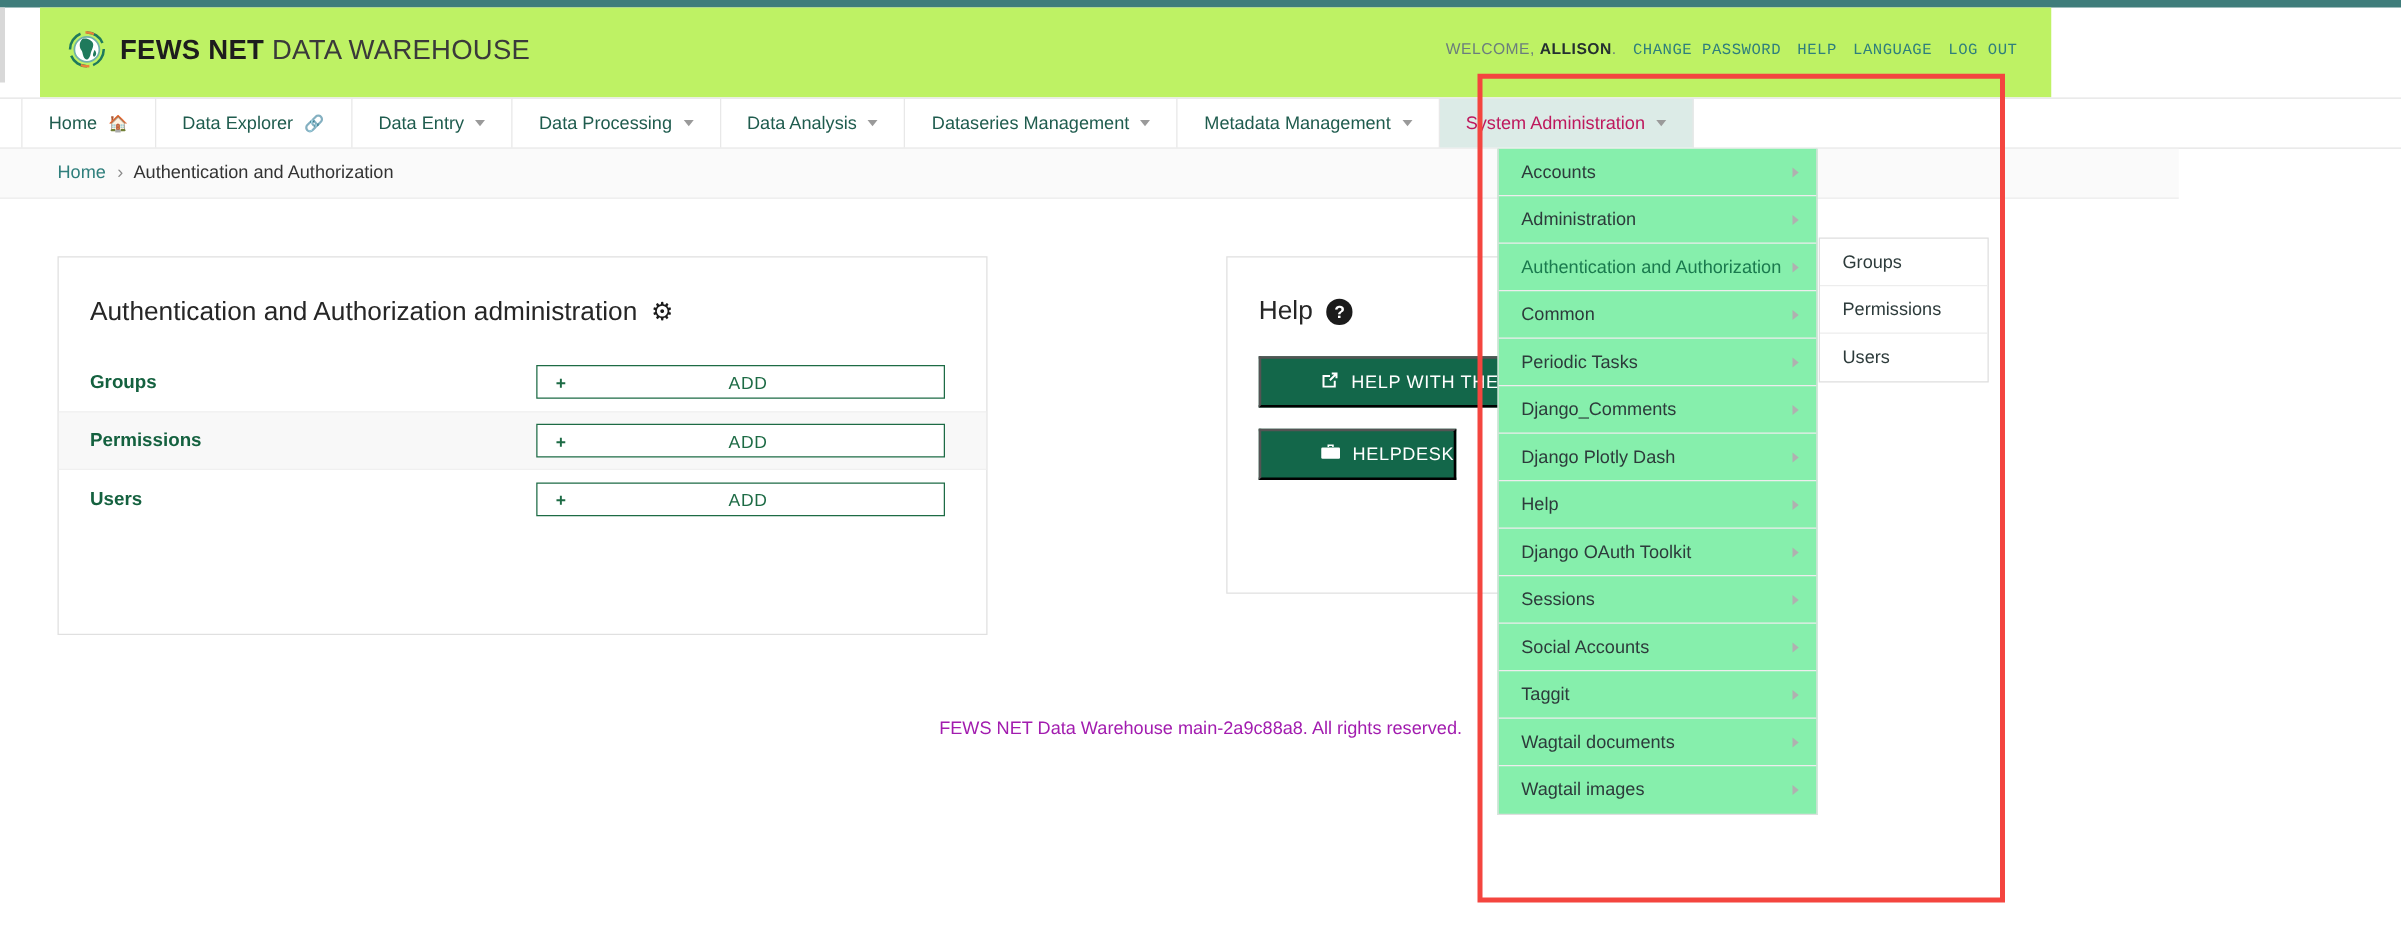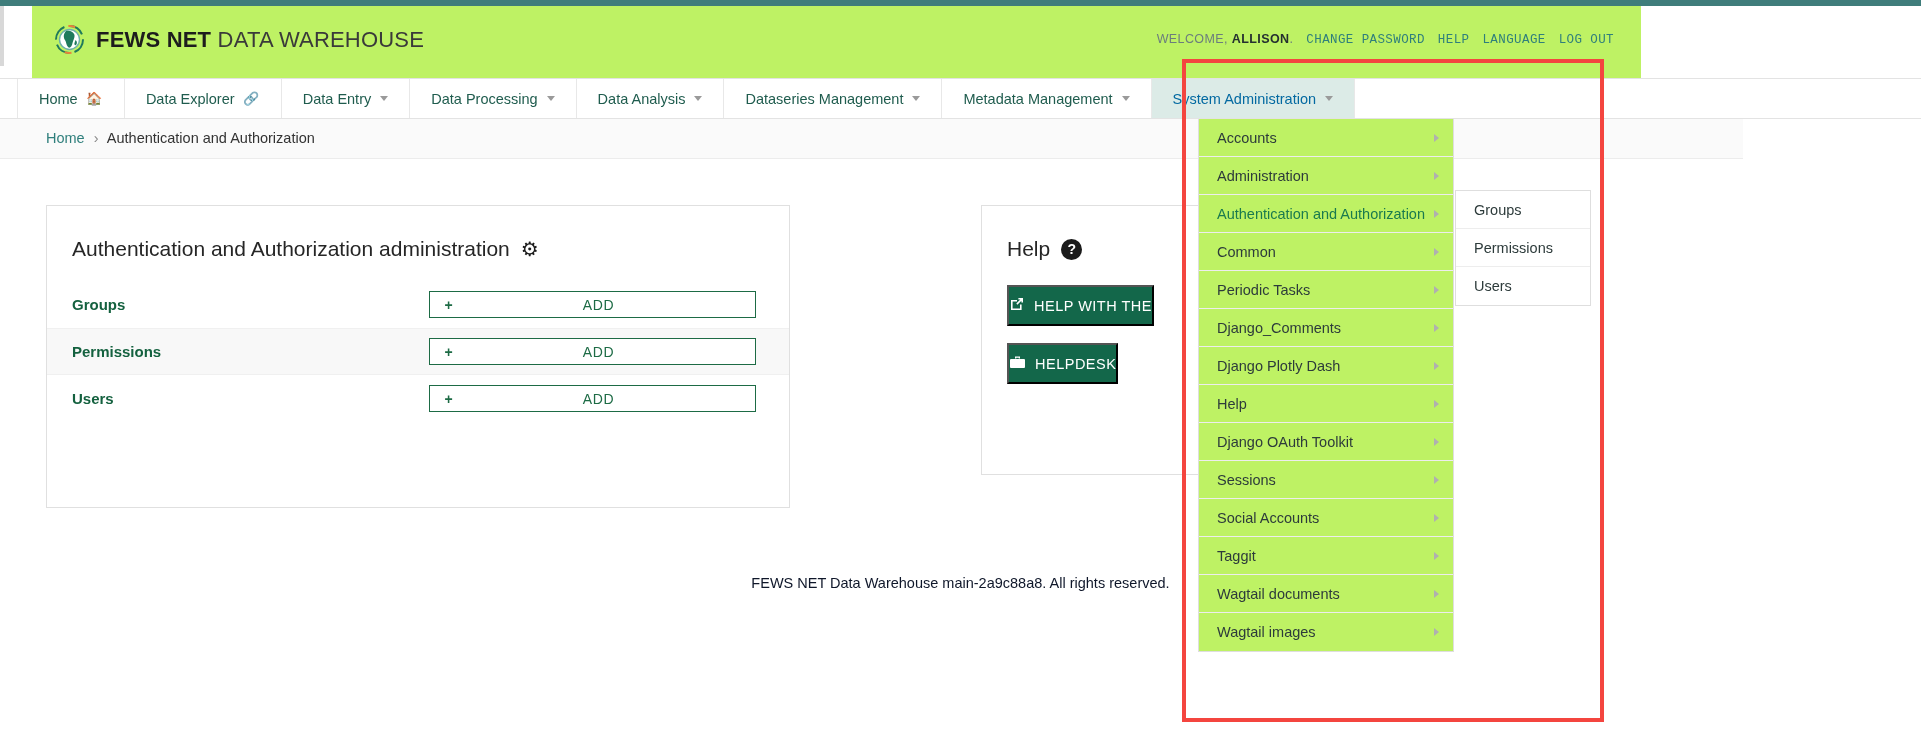--- a/index.html
+++ b/index.html
@@ -54,21 +54,21 @@
     display: flex; align-items: stretch;
   }
   .nav-item {
     display: flex; align-items: center; gap: 9px;
     padding: 0 21px;
     font-size: 14.5px; color: #1f5c4e;
     border-right: 1px solid #e8e8e8;
     white-space: nowrap; cursor: pointer;
   }
   .nav-item.first { border-left: 1px solid #e8e8e8; margin-left: 17px; }
-  .nav-item.active { background: #dcebe7; color: #0369a1; }
+  .nav-item.active { background: #dcebe7; color: #be185d; }
   .caret {
     width: 0; height: 0;
     border-left: 4.5px solid transparent; border-right: 4.5px solid transparent;
     border-top: 5px solid #9a9a9a;
     display: inline-block;
   }
   .home-ico { color: #1f7a4e; font-size: 13px; }
   .link-ico { color: #8fb6ac; font-size: 13px; }
 
   
@@ -118,33 +118,33 @@
     font-family: "Liberation Sans", sans-serif;
   }
   .add-btn .plus { width: 38px; text-align: center; font-weight: bold; font-size: 14px; }
   .add-btn .lbl { flex: 1; text-align: center; padding-right: 26px; }
 
   .help-btns { margin-top: 24px; padding: 0 25px; }
   .help-btn {
     height: 41px; background: #13674a; color: #fff;
     display: flex; align-items: center; justify-content: center; gap: 9px;
     font-size: 14.5px; letter-spacing: .5px; cursor: pointer;
-    margin-bottom: 17px; white-space: nowrap; overflow: hidden;
+    margin-bottom: 17px; white-space: nowrap; overflow: hidden; padding-left: 47px;
   }
 
   
   .footer {
     position: absolute; top: 575px; left: 0; width: 1921px;
-    text-align: center; font-size: 14.5px; color: #0f172a;
+    text-align: center; font-size: 14.5px; color: #a21caf;
   }
 
   
   .dropdown {
     position: absolute; left: 1198px; top: 119px; width: 256px;
-    background: #bef264; border: 1px solid #dedede; border-top: none;
+    background: #86efac; border: 1px solid #dedede; border-top: none;
     z-index: 40;
   }
   .dd-item {
     display: flex; align-items: center; height: 38px;
     padding: 0 14px 0 18px;
     font-size: 14.5px; color: #2d3b3b;
     border-bottom: 1px solid #ededed; cursor: pointer;
   }
   .dd-item:last-child { border-bottom: none; }
   .dd-item.sel { color: #1a7a4e; }

